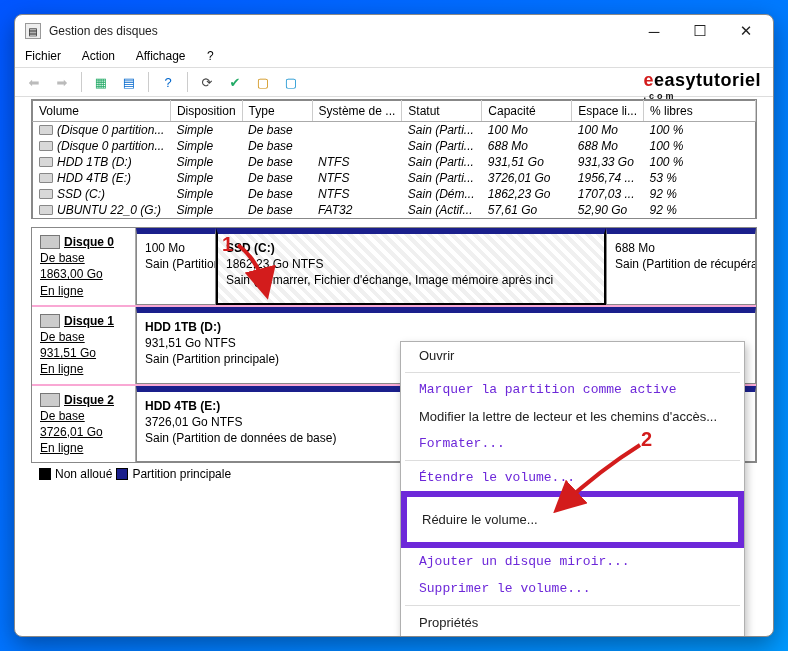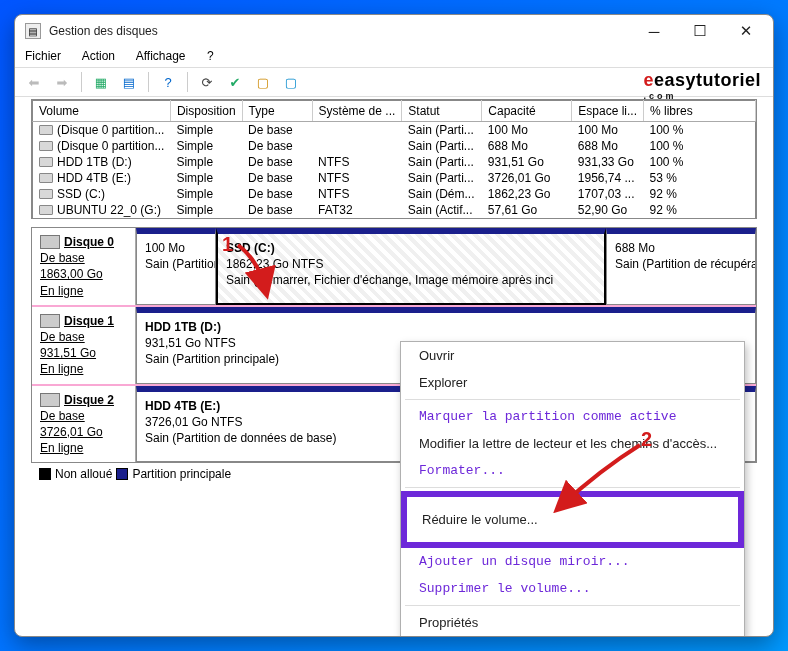--- a/index.html
+++ b/index.html
@@ -66,21 +66,21 @@
 }
 .vol-table {
   border:1px solid #888; width:100%; border-collapse:collapse;
   font-size:12px; margin-bottom: 2px;
 }
 .vol-table th {
   text-align:left; font-weight:400; border-right:1px solid #ccc;
   padding:3px 6px; background:#fff; border-bottom:1px solid #aaa;
   white-space:nowrap; overflow:hidden;
 }
-.vol-table td { padding:1px 6px; white-space:nowrap; }
+.vol-table td { padding:1px 6px; white-space:nowrap;font-style:italic; }
 .vol-ico { display:inline-block; width:14px; height:10px; background:#d8d8d8;
   border:1px solid #888; margin-right:4px; border-radius:1px; vertical-align:-1px;}
 .vol-outer { border:1px solid #888; height:120px; overflow:auto; }
 .disk-graph { border:1px solid #888; margin-top:8px; padding:0; }
 .disk-row { display:flex; border-top:2px solid #f9a8d4; }
 .disk-row:first-child { border-top:none; }
 .disk-label {
   width:104px; padding:6px 8px; border-right:1px solid #aaa; background:#fff;
   font-size:12px; line-height:1.35;text-decoration:underline;
 }
@@ -286,26 +286,26 @@
           <marker id="ah2" markerWidth="8" markerHeight="8" refX="5" refY="4" orient="auto">
             <path d="M0,0 L8,4 L0,8 Z" fill="#d31c1c"></path>
           </marker>
         </defs>
     <path d="M90,5 Q50,30 12,65" stroke="#d31c1c" stroke-width="4" fill="none" marker-end="url(#ah2)"></path>
       </svg>
   </div>
 
   <div class="context-menu">
     <div class="ctx-item">Ouvrir</div>
-    <div class="ctx-item">Explorer</div>
     <div class="ctx-sep"></div>
     <div class="ctx-item disabled">Marquer la partition comme active</div>
     <div class="ctx-item">Modifier la lettre de lecteur et les chemins d'accès...</div>
     <div class="ctx-item disabled">Formater...</div>
     <div class="ctx-sep"></div>
+    <div class="ctx-item disabled">Étendre le volume...</div>
     <div class="ctx-item ctx-highlight">Réduire le volume...</div>
     <div class="ctx-item disabled">Ajouter un disque miroir...</div>
     <div class="ctx-item disabled">Supprimer le volume...</div>
     <div class="ctx-sep"></div>
     <div class="ctx-item">Propriétés</div>
 
   </div>
 
 </div>
 

